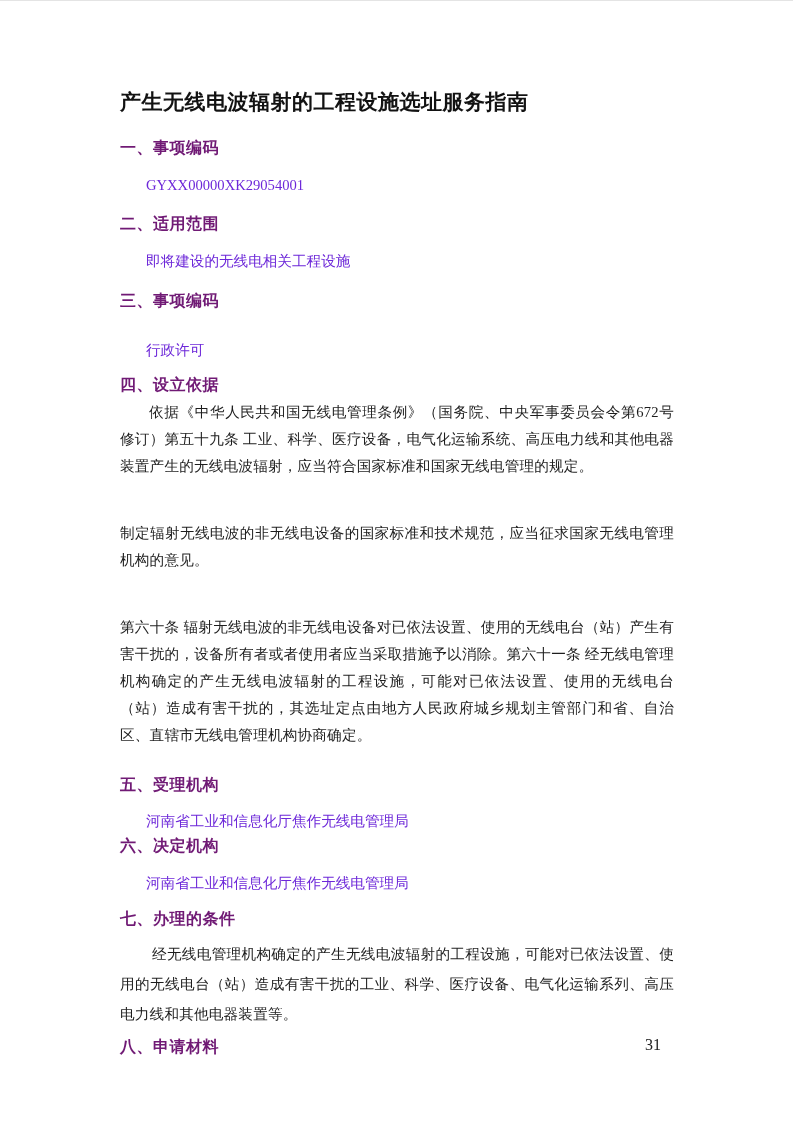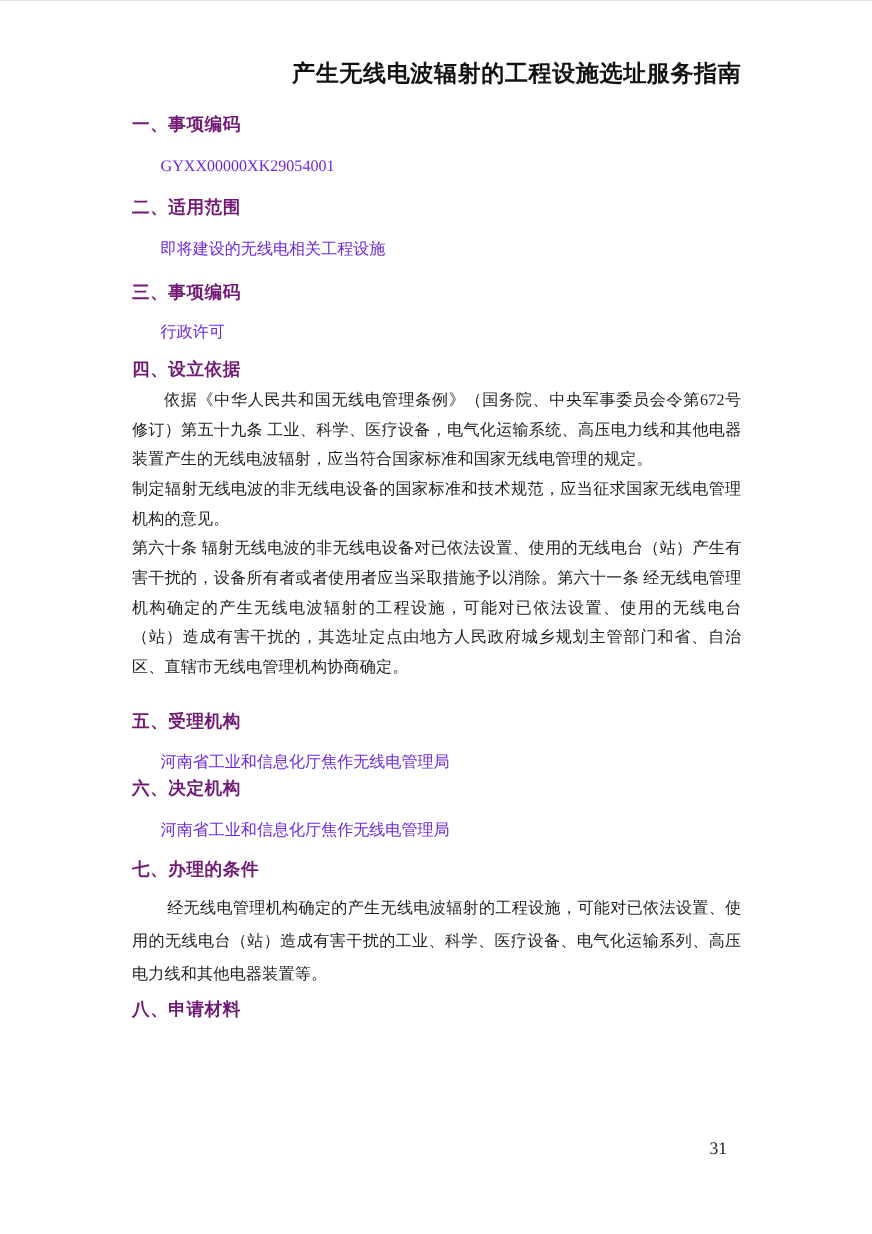--- a/index.html
+++ b/index.html
@@ -21,28 +21,28 @@
       background: #ffffff;
       border-top: 1px solid #e4e4e4;
     }
     .content {
       position: absolute;
       left: 120px;
       top: 0;
       width: 554px;
     }
     .doc-title {
-      margin-top: 52px;
+      margin-top: 86px;
       font-family: "Liberation Sans", "DejaVu Sans", sans-serif;
       font-weight: bold;
       font-size: 21px;
       line-height: 30px;
       letter-spacing: 0.5px;
       color: #121212;
-      text-align: right;
+      text-align: left;
     }
     .sec-heading {
       font-family: "Liberation Sans", "DejaVu Sans", sans-serif;
       font-weight: bold;
       font-size: 16px;
       line-height: 21px;
       color: #701a75;
       letter-spacing: 0.5px;
     }
     .sec-value {
@@ -50,20 +50,21 @@
       line-height: 21px;
       padding-left: 26px;
       color: #6d28d9;
     }
     .para {
       font-size: 14.6px;
       line-height: 27px;
       text-align: justify;
       color: #1d1d1d;
       letter-spacing: 0.2px;
+      margin-top: 40px;
     }
     .para.first-indent {
       text-indent: 29px;
     }
     .para.wide {
       line-height: 30px;
       text-indent: 32px;
     }
     .page-number {
       position: absolute;
@@ -82,21 +83,21 @@
 
     <div class="doc-title">产生无线电波辐射的工程设施选址服务指南</div>
 
     <div class="sec-heading" style="margin-top:20px">一、事项编码</div>
     <div class="sec-value" style="margin-top:17px">GYXX00000XK29054001</div>
 
     <div class="sec-heading" style="margin-top:17px">二、适用范围</div>
     <div class="sec-value" style="margin-top:17px">即将建设的无线电相关工程设施</div>
 
     <div class="sec-heading" style="margin-top:18px">三、事项编码</div>
-    <div class="sec-value" style="margin-top:15px">行政许可</div>
+    <div class="sec-value" style="margin-top:29px">行政许可</div>
 
     <div class="sec-heading" style="margin-top:13px">四、设立依据</div>
     <div class="para first-indent" style="margin-top:4px">依据《中华人民共和国无线电管理条例》（国务院、中央军事委员会令第672号修订）第五十九条 工业、科学、医疗设备，电气化运输系统、高压电力线和其他电器装置产生的无线电波辐射，应当符合国家标准和国家无线电管理的规定。</div>
     <div class="para">制定辐射无线电波的非无线电设备的国家标准和技术规范，应当征求国家无线电管理机构的意见。</div>
     <div class="para">第六十条 辐射无线电波的非无线电设备对已依法设置、使用的无线电台（站）产生有害干扰的，设备所有者或者使用者应当采取措施予以消除。第六十一条 经无线电管理机构确定的产生无线电波辐射的工程设施，可能对已依法设置、使用的无线电台（站）造成有害干扰的，其选址定点由地方人民政府城乡规划主管部门和省、自治区、直辖市无线电管理机构协商确定。</div>
 
     <div class="sec-heading" style="margin-top:25px">五、受理机构</div>
     <div class="sec-value" style="margin-top:16px">河南省工业和信息化厅焦作无线电管理局</div>
 
     <div class="sec-heading" style="margin-top:3px">六、决定机构</div>

